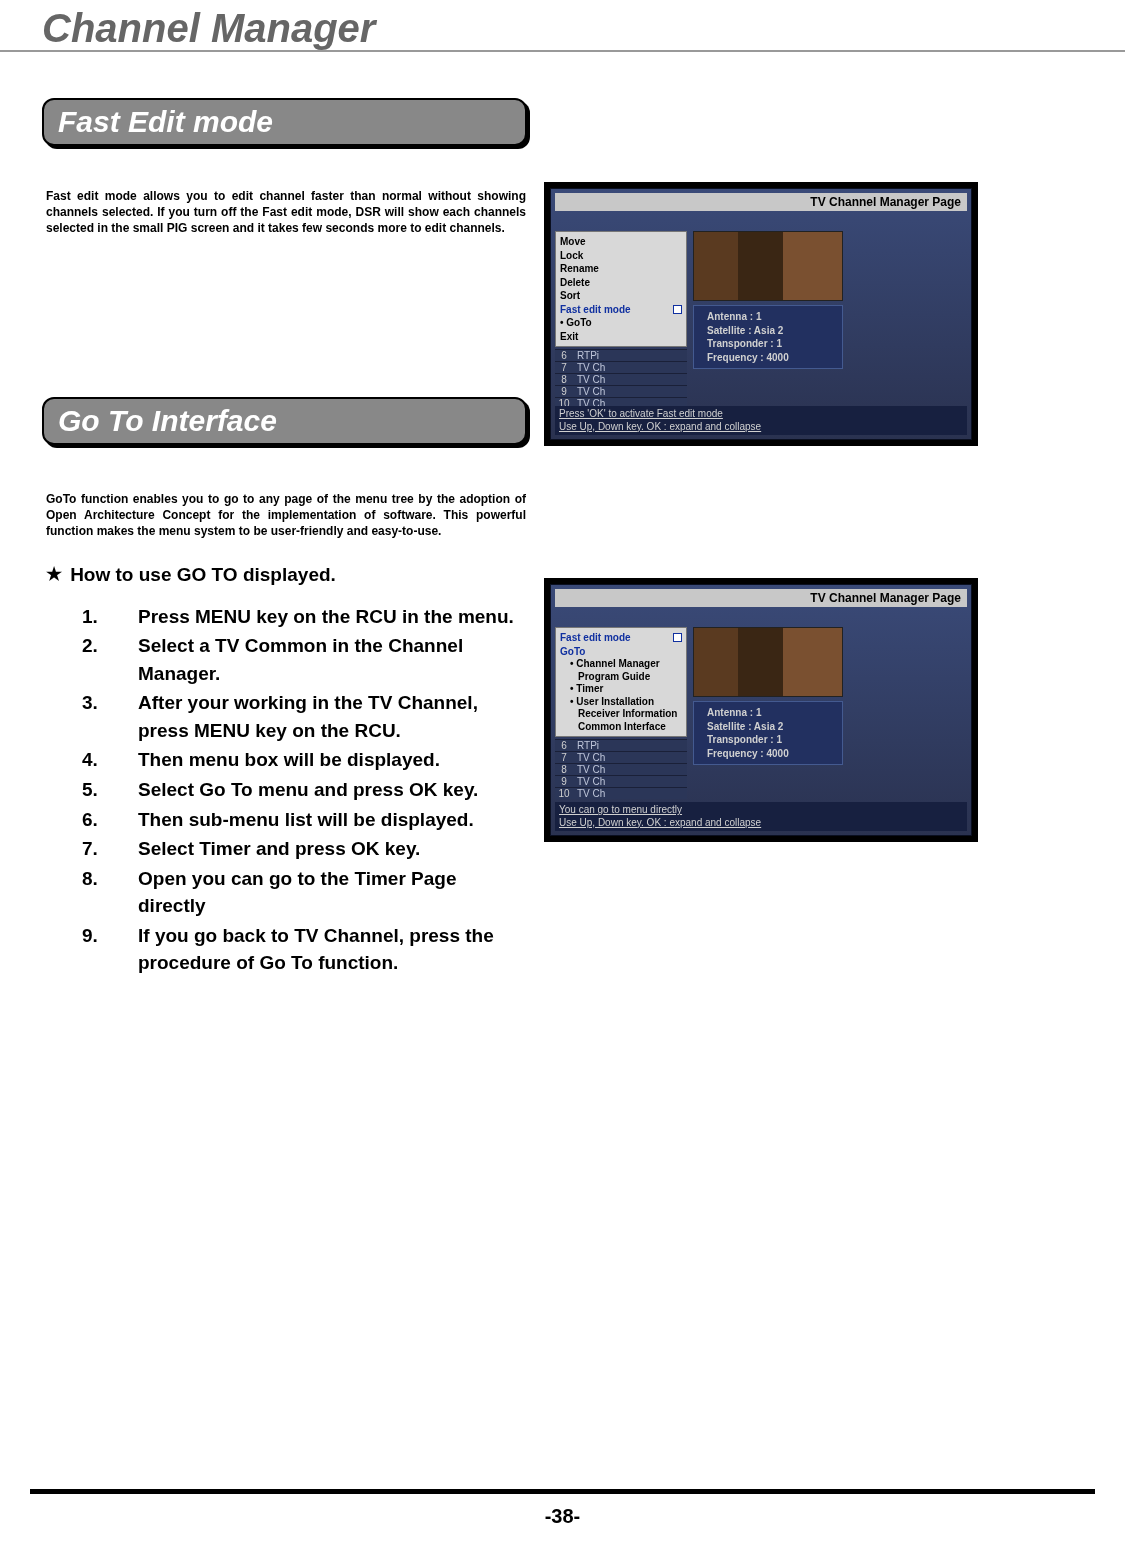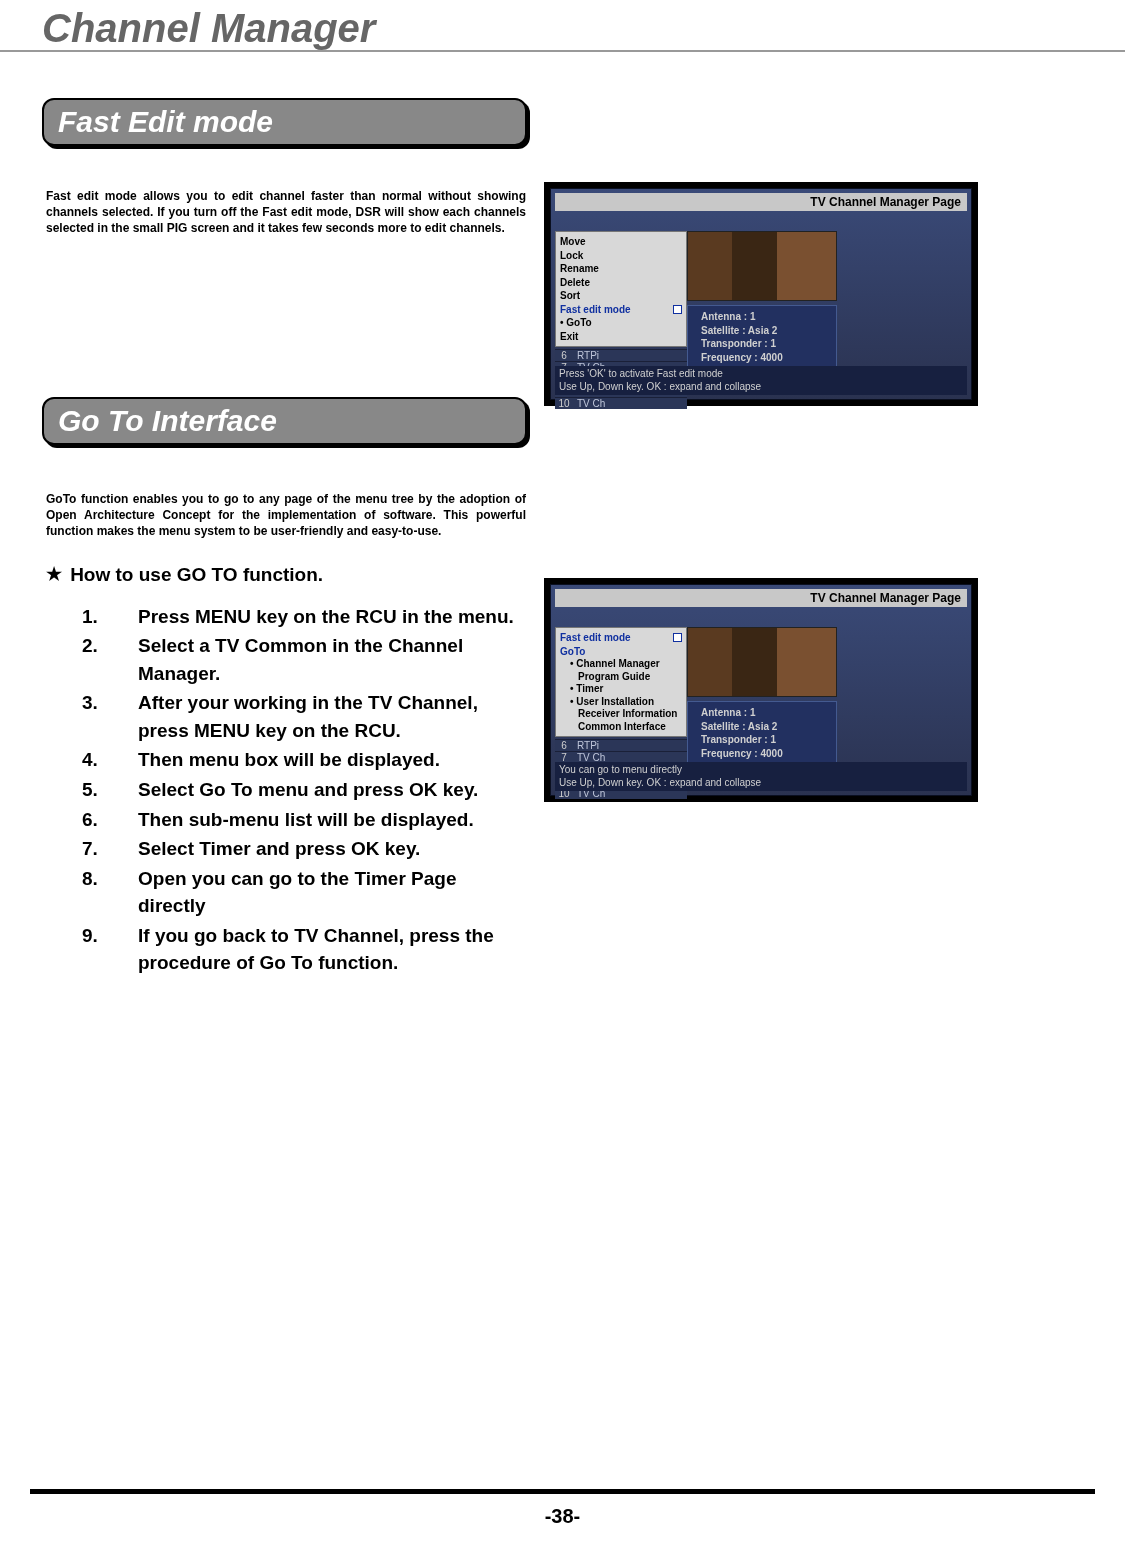--- a/index.html
+++ b/index.html
@@ -77,32 +77,32 @@
     padding: 6px;
     font-family: Arial, sans-serif;
     font-size: 11px;
     color: #fff;
   }
   .tv-inner {
     background: linear-gradient(#3a4a78,#2a3250);
     border: 1px solid #0a0f20;
     padding: 4px;
     position: relative;
-    height: 212px;
+    height: 252px;
   }
   .tv-title-bar {
     background: #c8c8c8;
     color: #000;
     font-weight: bold;
     font-size: 12px;
     text-align: right;
     padding: 2px 6px;
     margin-bottom: 4px;
   }
-  .tv-cols { display: flex; gap: 0; margin-top: 20px; }
+  .tv-cols { display: flex; gap: 6px; margin-top: 20px; }
   .tv-left {
     width: 132px;
     background: #d8d8d8;
     color: #000;
     font-weight: bold;
     font-size: 10px;
     padding: 3px 4px;
     line-height: 1.35;
     border: 1px solid #777;
     position: relative;
@@ -139,20 +139,21 @@
   .ch-row .n { width: 18px; text-align: center; color: #cfcfcf; }
   .ch-row .nm { flex: 1; color: #bfc6da; padding-left: 4px; }
   .tv-hint {
     position: absolute;
     left: 4px; right: 4px; bottom: 4px;
     background: #172040;
     color: #d0d0d0;
     font-size: 10px;
     line-height: 1.25;
     padding: 2px 4px;
+    text-decoration: underline;
   }
   
   #shot1 { top: 182px; left: 544px; }
   #shot2 { top: 578px; left: 544px; }
   
   .footer-rule {
     position: absolute;
     left: 30px; right: 30px;
     bottom: 70px;
     border-top: 5px solid #000;
@@ -241,21 +242,21 @@
 <div style="height:160px"></div>
 <div class="section-header">
   <span>Go To Interface</span>
 </div>
 <div style="height:46px"></div>
 <div class="body-text">GoTo function enables you to go to any page of the menu tree by the adoption of Open Architecture Concept for the implementation of software. This powerful function makes the menu system to be user-friendly and easy-to-use.</div>
 
 <div class="steps-wrap">
   <div class="steps-heading">
     <span class="star">★</span>
-    <span>How to use GO TO function.</span>
+    <span>How to use GO TO displayed.</span>
   </div>
   <ol class="step-list" style="list-style:none;">
     <li class="step-row">
         <span class="step-num">1.</span>
         <span class="step-txt">Press MENU key on the RCU in the menu.</span>
       </li>
     <li class="step-row">
         <span class="step-num">2.</span>
         <span class="step-txt">Select  a TV Common in the Channel Manager.</span>
       </li>

